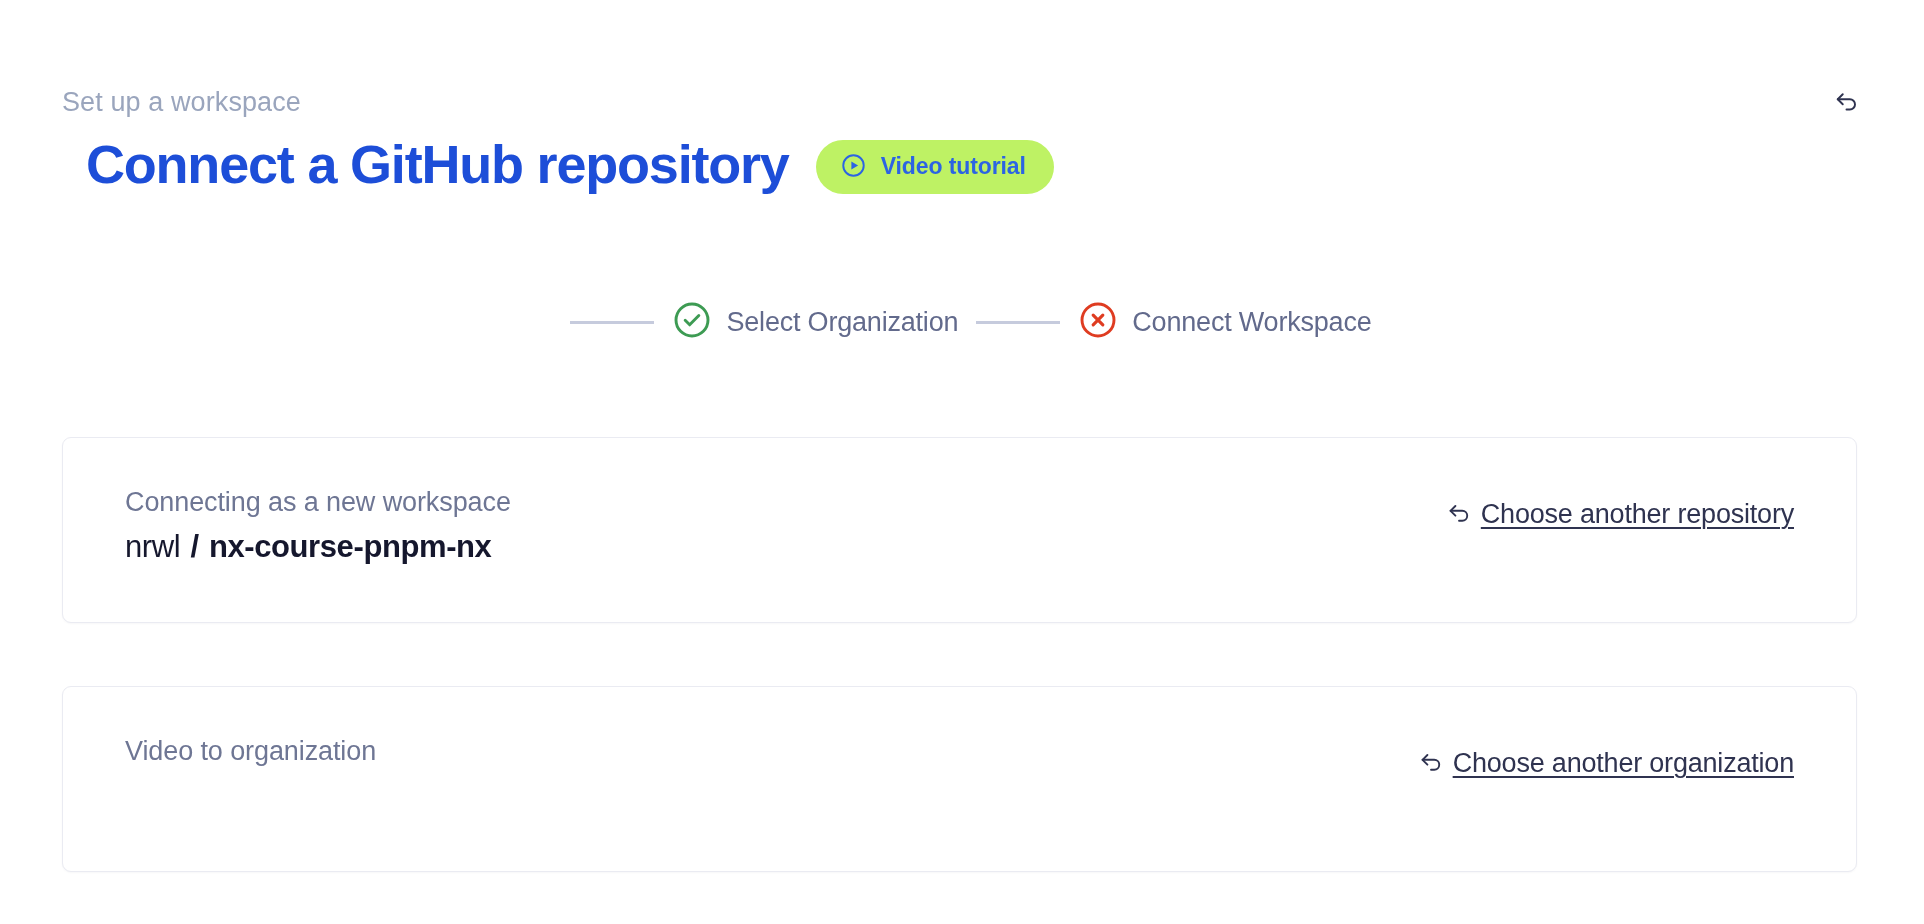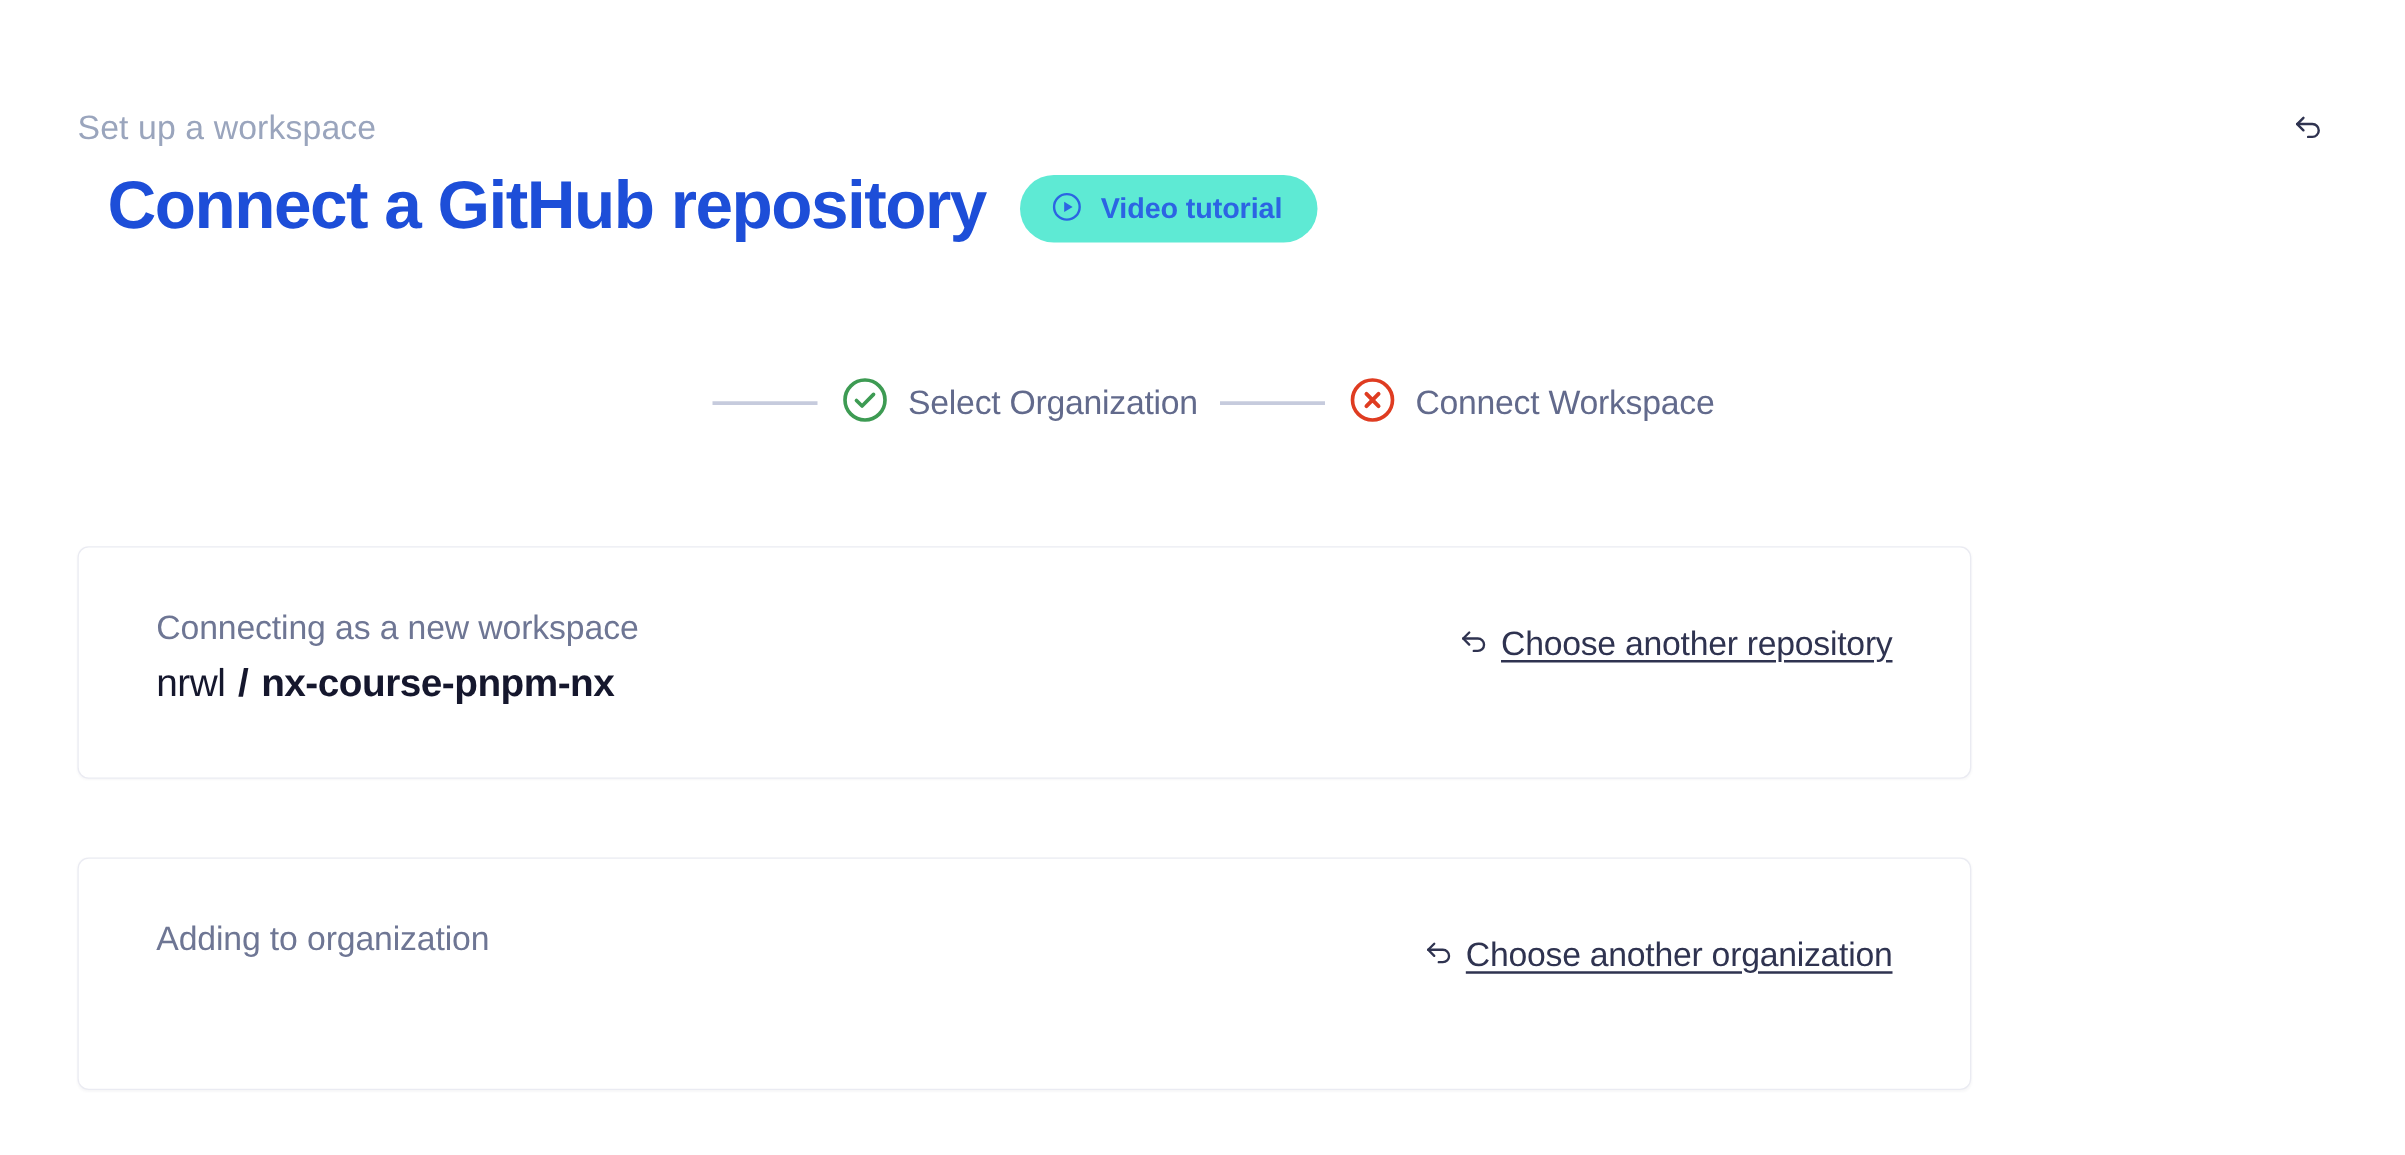--- a/index.html
+++ b/index.html
@@ -51,21 +51,21 @@
     line-height: 1.08;
     white-space: nowrap;
     margin-left: 24px;
   }
 
   
   .video-pill {
     display: inline-flex;
     align-items: center;
     gap: 14px;
-    background: #5eead4;
+    background: #bef264;
     border-radius: 999px;
     padding: 12px 28px 12px 24px;
     cursor: pointer;
     border: none;
     margin-top: 4px;
   }
 
   .video-pill-label {
     font-size: 23px;
     font-weight: 700;
@@ -130,21 +130,21 @@
     height: 3px;
     background: #c6cbdd;
     margin: 0 18px;
     flex: 0 0 auto;
   }
 
   
   .card {
     position: absolute;
     left: 62px;
-    width: 1515px;
+    width: 1795px;
     background: #ffffff;
     border: 1.5px solid #eaebf2;
     border-radius: 9px;
     box-shadow: 0 1px 2px rgba(23, 26, 54, 0.035);
   }
 
   .card-repo { top: 437px; height: 186px; }
   .card-org  { top: 686px; height: 186px; }
 
   .card-inner {
@@ -292,21 +292,21 @@
         <span class="card-action-label">Choose another repository</span>
       </a>
 
     </div>
   </div>
 
   <div class="card card-org">
     <div class="card-inner">
 
       <div class="card-body-top card-text-block">
-        <div class="card-caption">Adding to organization</div>
+        <div class="card-caption">Video to organization</div>
       </div>
 
       <a class="card-action" href="#">
         <span class="back-arrow">
           <svg width="29" height="29" viewBox="0 0 24 24" fill="none" aria-hidden="true">
             <path d="M8.6 6.6 L4.6 10.6 L8.6 14.6" stroke="#2f3350" stroke-width="1.55" stroke-linecap="round" stroke-linejoin="round"></path>
             <path d="M4.6 10.6 H14.3 a4.1 4.1 0 0 1 0 8.2 H11.6" stroke="#2f3350" stroke-width="1.55" stroke-linecap="round" stroke-linejoin="round"></path>
           </svg>
         </span>
         <span class="card-action-label">Choose another organization</span>

